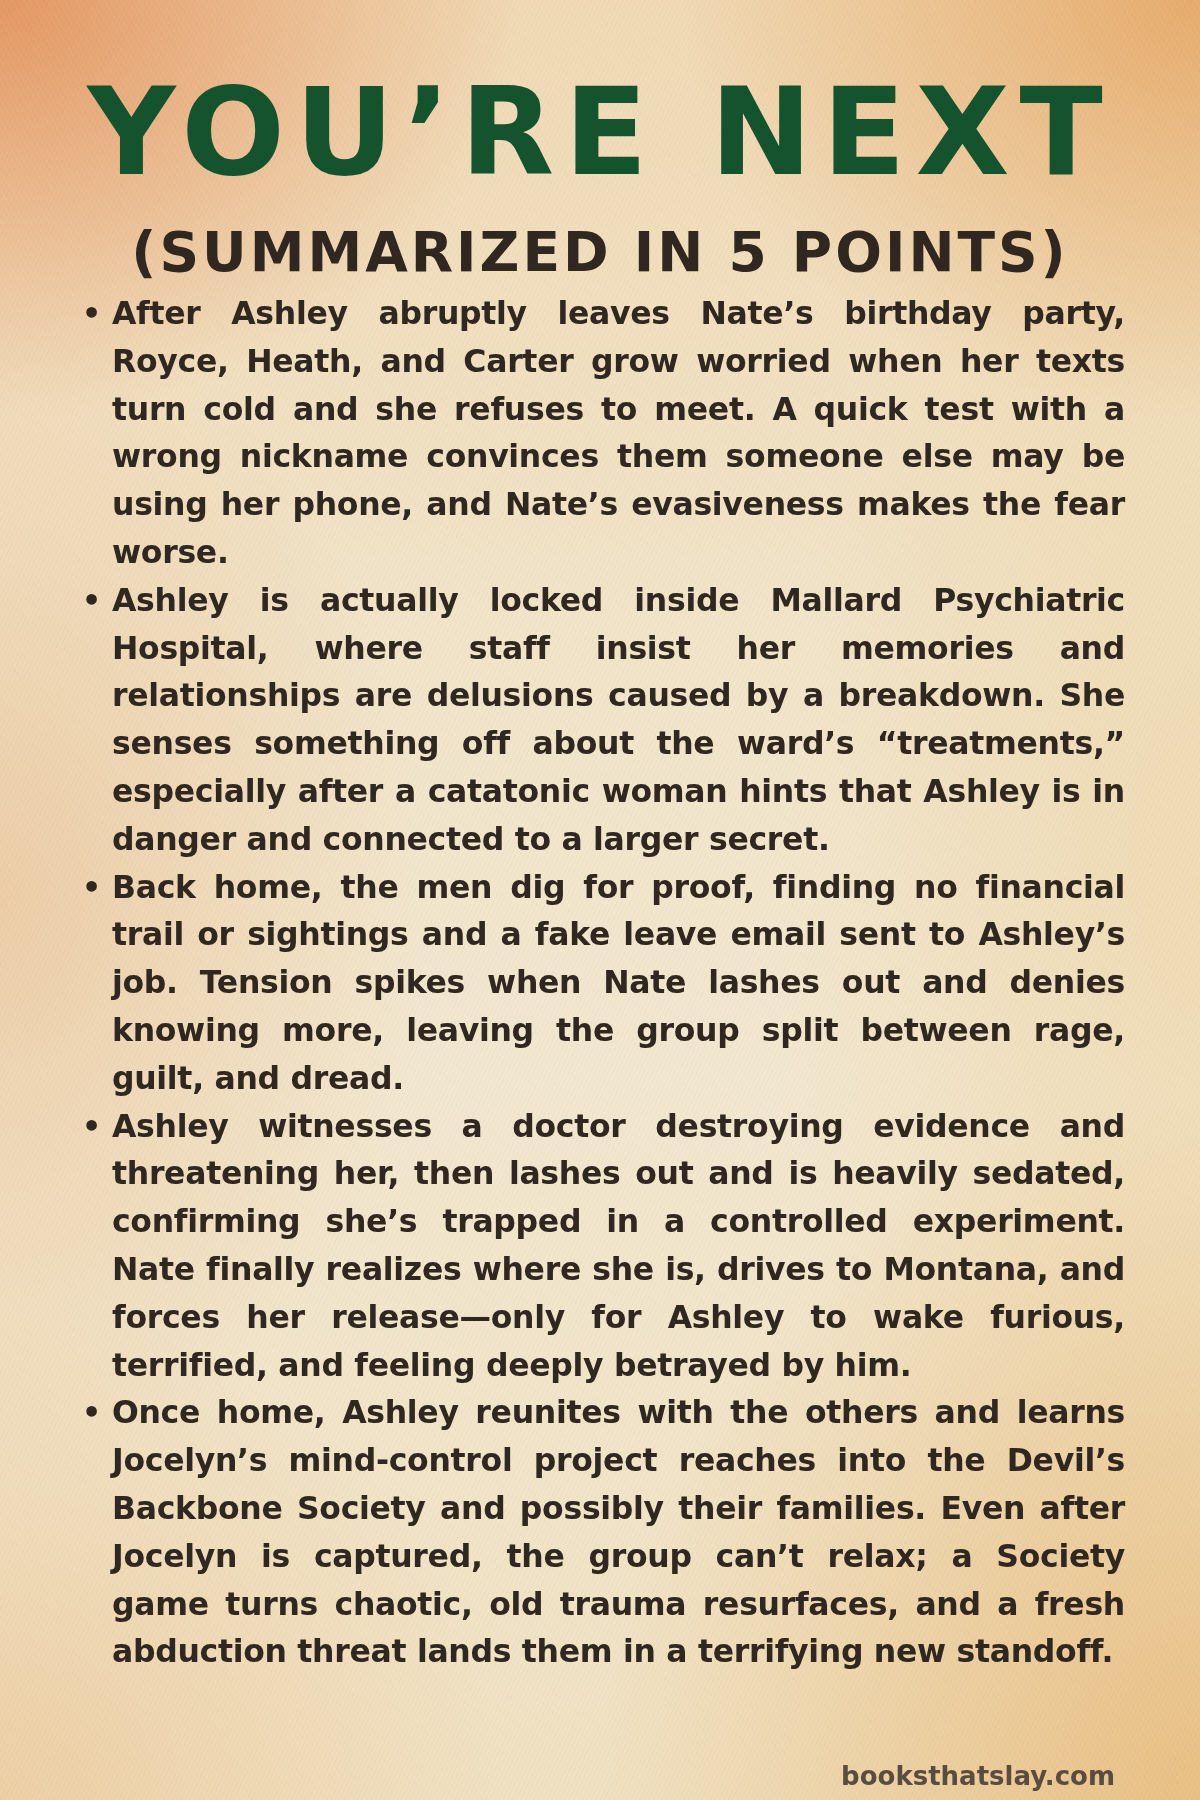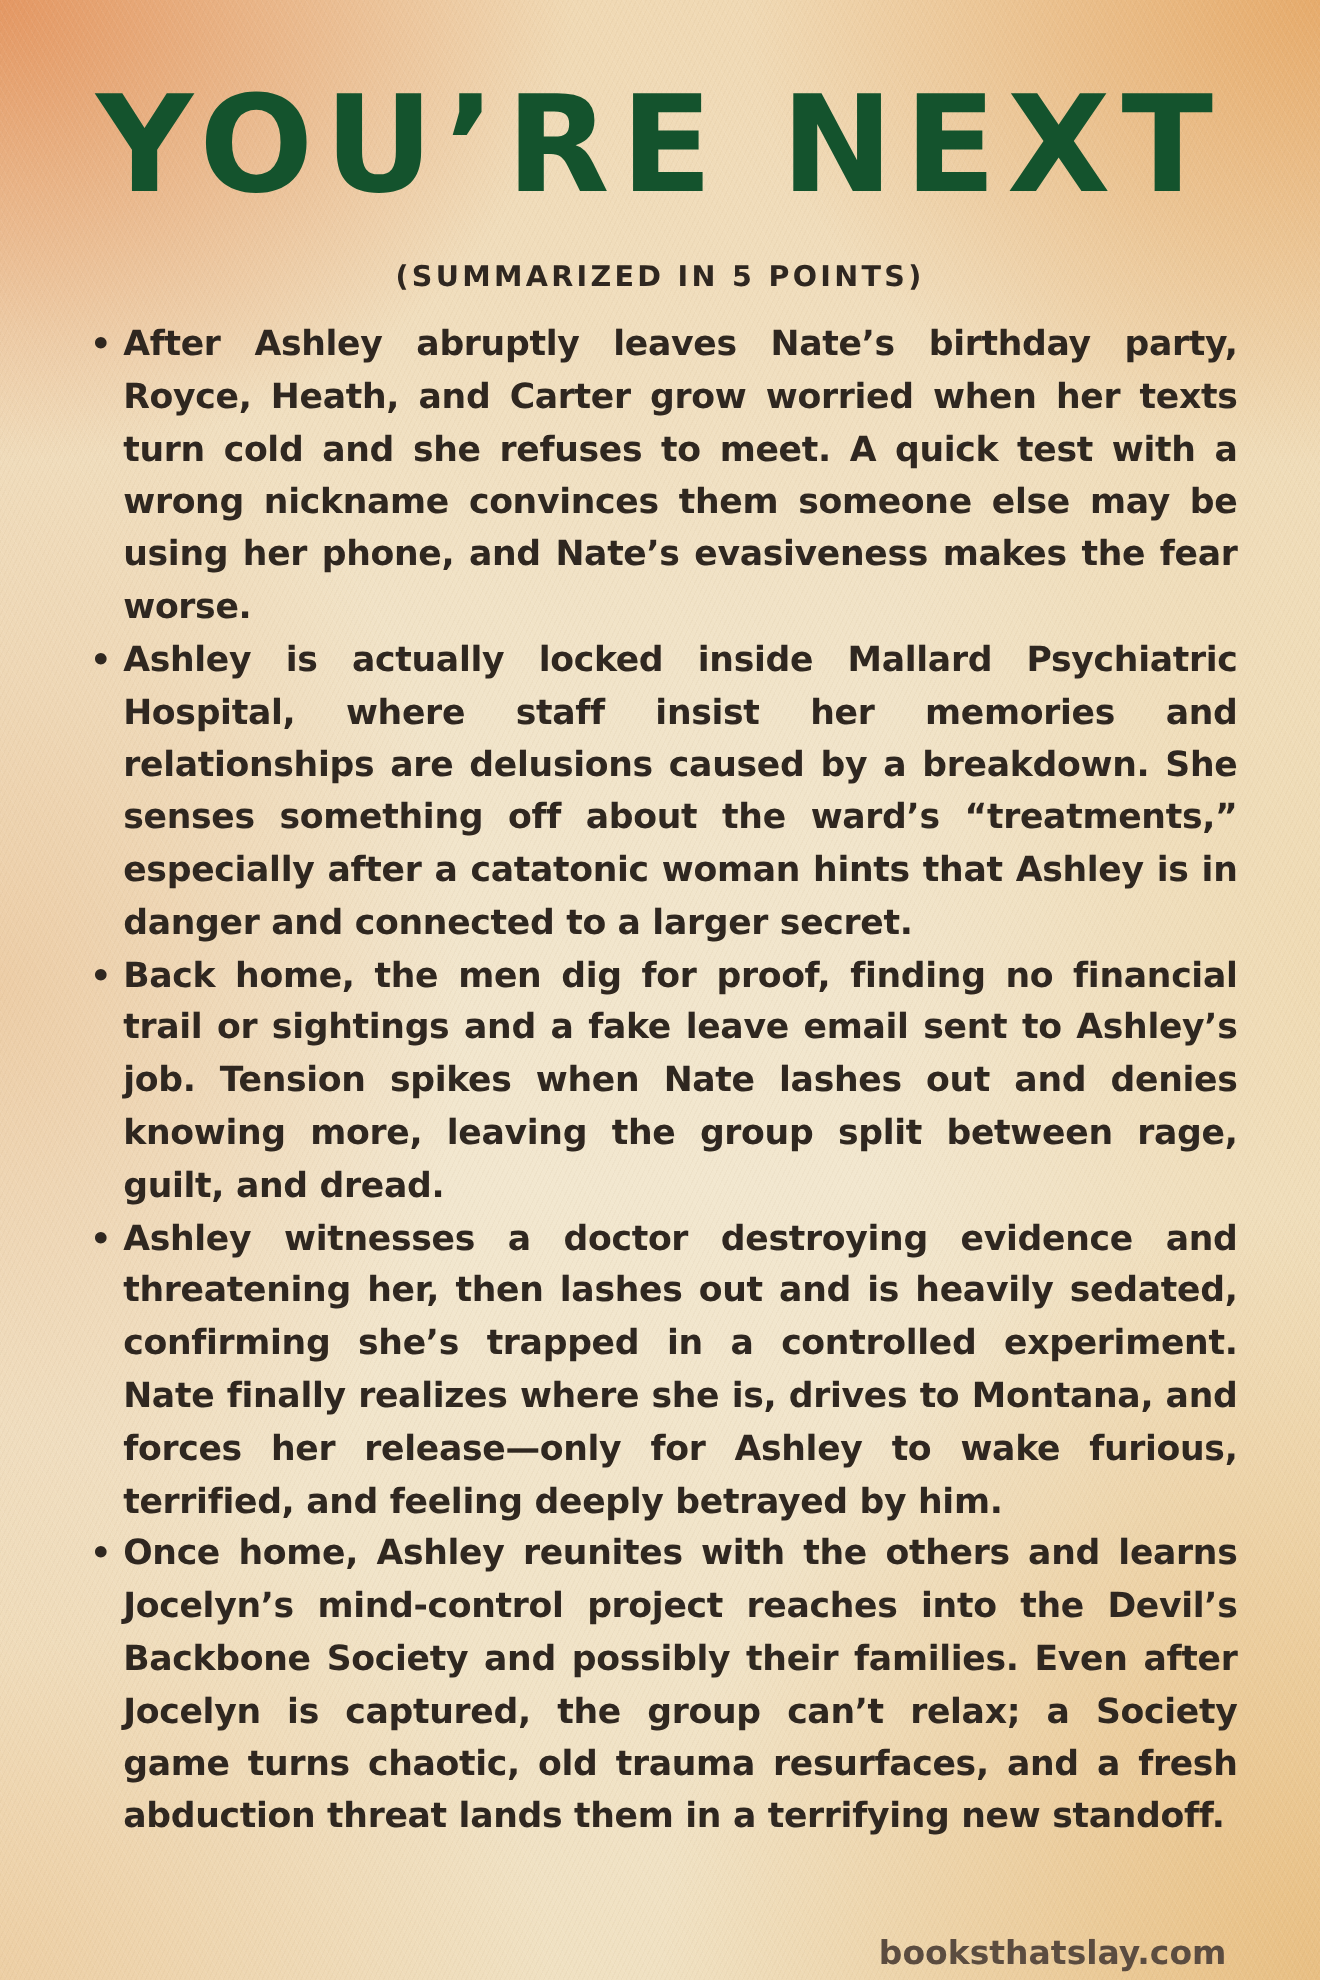--- a/index.html
+++ b/index.html
@@ -27,21 +27,21 @@
     font-family: "DejaVu Sans", sans-serif; font-weight: bold;
     font-size: 122px; line-height: 140px;
     letter-spacing: 10px;
     color: #14532d;
     margin: 0;
   }
   .subtitle {
     position: absolute; left: 0; right: 0; top: 224px;
     text-align: center;
     font-family: "DejaVu Sans", sans-serif; font-weight: bold;
-    font-size: 26px; line-height: 56px;
+    font-size: 55px; line-height: 56px;
     letter-spacing: 3px;
     color: #2f2720;
     margin: 0;
   }
   .points {
     position: absolute; left: 112px; top: 290px; width: 1013px;
     margin: 0; padding: 0; list-style: none;
   }
   .point {
     position: relative;
@@ -55,21 +55,21 @@
   }
   .bullet {
     position: absolute; left: -30px; top: 0;
     width: 14px; text-align: center;
     font-size: 30px; line-height: 47.8px;
     color: #2f2720;
   }
   .footer {
     position: absolute; right: 85px; top: 1756px;
     font-family: "DejaVu Sans", sans-serif; font-weight: bold;
-    font-size: 30px; line-height: 40px;
+    font-size: 26px; line-height: 40px;
     color: #5b4c40;
     margin-left: 24px;
   }
 </style>
 </head>
 <body>
 
 <div class="texture"></div>
 
 <h1 class="title">YOU’RE NEXT</h1>

